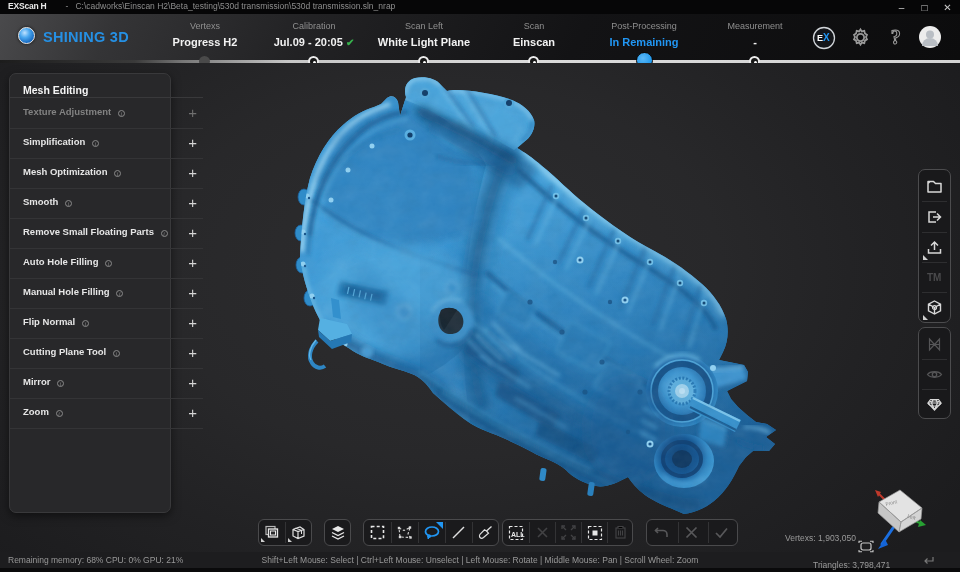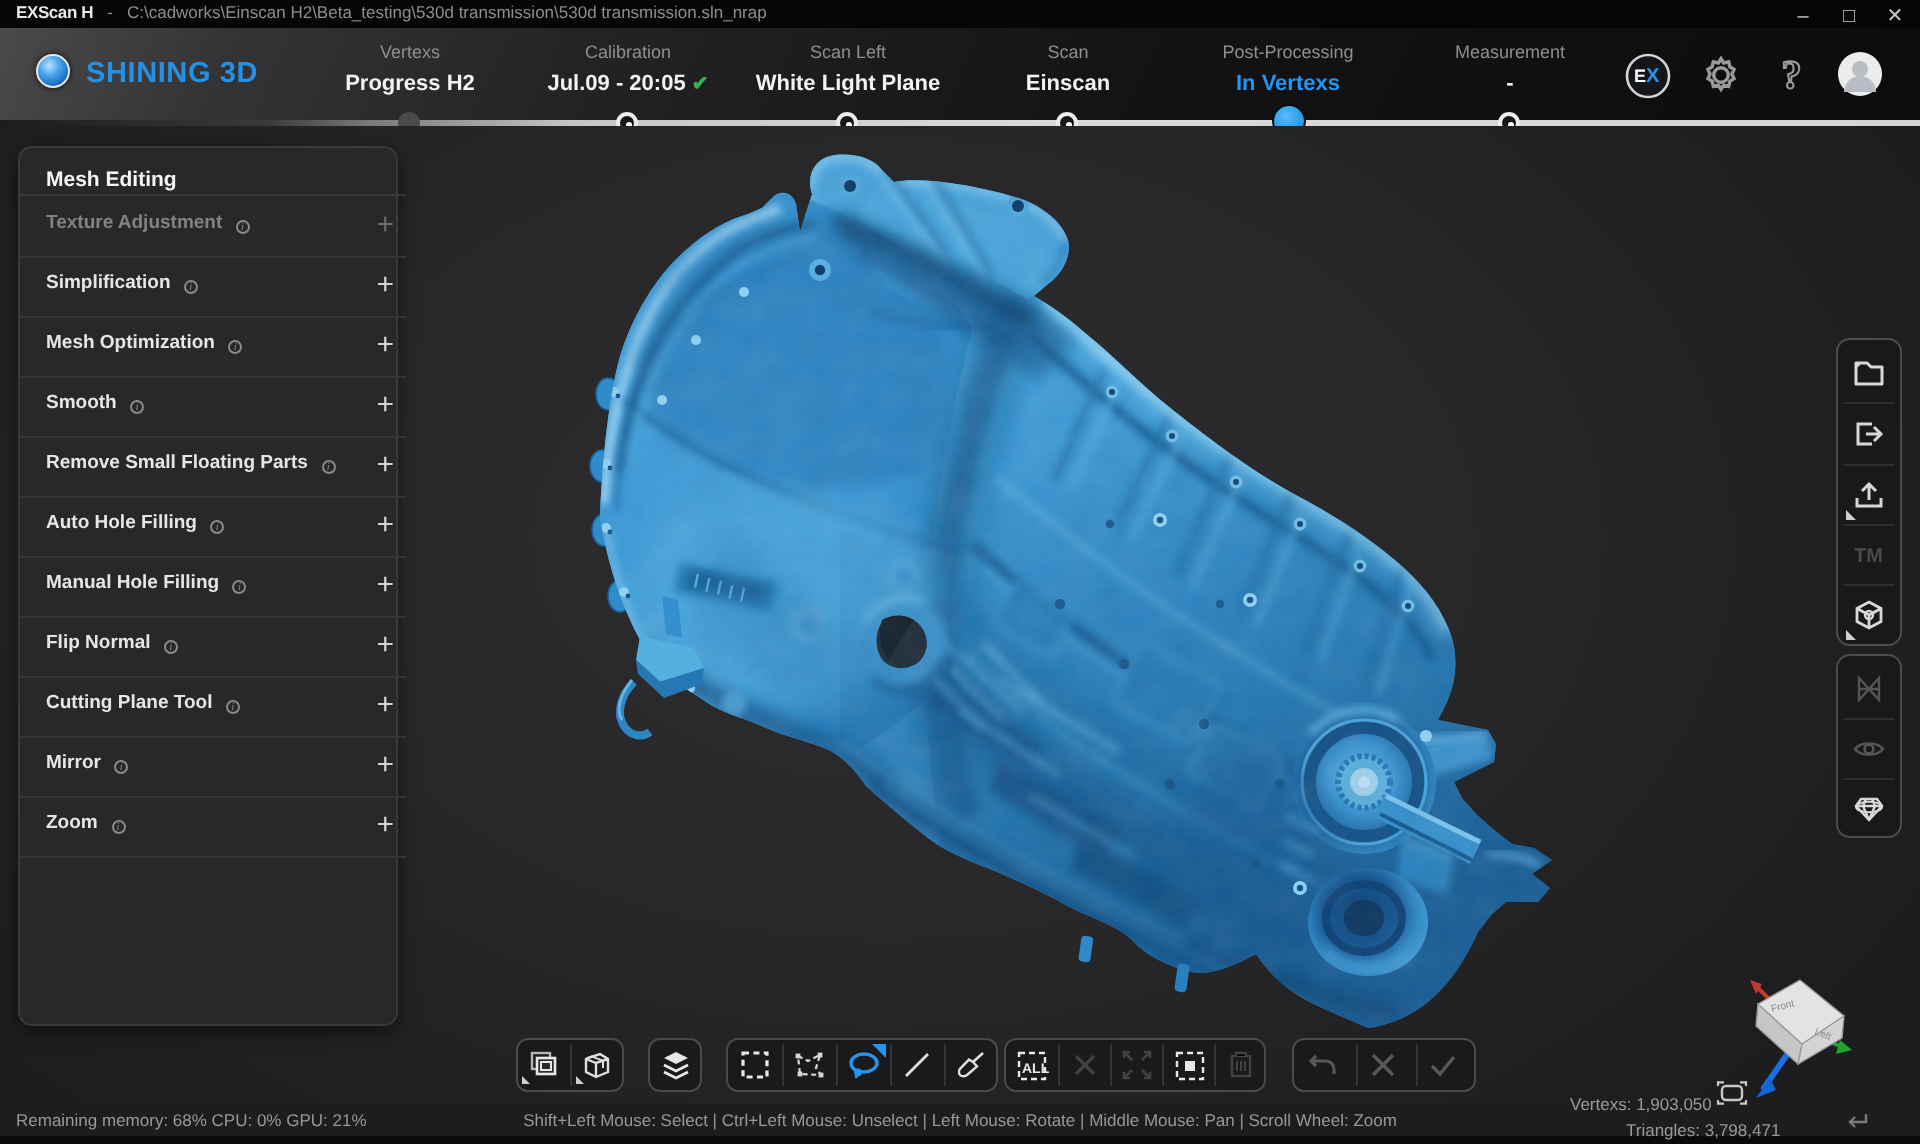--- a/index.html
+++ b/index.html
@@ -2,21 +2,21 @@
 <html><head>
 <meta charset="utf-8">
 <style>
 * { margin:0; padding:0; box-sizing:border-box; }
 html,body { width:960px; height:572px; overflow:hidden; }
 body { font-family:"Liberation Sans", sans-serif; background:#161618; position:relative; }
 .abs { position:absolute; }
 
 
 #titlebar { left:0; top:0; width:960px; height:14px; background:#060607; color:#8e8e8e; font-size:8.5px; line-height:13px; }
-#titlebar b { color:#e8e8e8; margin-left:8px; margin-right:7px; font-size:8.5px; letter-spacing:-0.2px; }
+#titlebar b { color:#e8e8e8; margin-left:8px; margin-right:19px; font-size:8.5px; letter-spacing:-0.2px; }
 
 
 #header { left:0; top:14px; width:960px; height:47px;
   background:linear-gradient(115deg, #4a4a4c 0%, #343436 12%, #222224 32%, #131315 60%, #0c0c0d 100%); }
 #logo { left:18px; top:27px; width:17px; height:17px; border-radius:50%;
   background:radial-gradient(circle at 38% 32%, #bfe2ff 0%, #4aa7ef 35%, #1668c0 75%, #0a3f84 100%);
   border:1.5px solid #e6e6e6; box-shadow:0 0 3px rgba(0,0,0,.8); }
 #logotext { left:43px; top:29px; font-size:14.5px; font-weight:bold; color:#2590e4; letter-spacing:0.3px; }
 .stepLbl { font-size:9px; color:#8f8f8f; text-align:center; width:120px; }
 .stepVal { font-size:11px; font-weight:bold; color:#f2f2f2; text-align:center; width:150px; }
@@ -39,25 +39,25 @@
 #dotblue { left:636px; top:52px; width:17px; height:17px; border-radius:50%;
   background:radial-gradient(circle at 40% 35%, #5cb9f7, #1e97ec 70%, #0d7dd2 100%); border:1px solid #0a0a0a; }
 
 
 #viewport { left:0; top:63px; width:960px; height:492px;
   background:radial-gradient(ellipse 620px 420px at 46% 42%, #2d2d2f 0%, #28282a 45%, #222224 70%, #1c1c1e 100%); }
 #statusband { left:0; top:552px; width:960px; height:16px; background:#1d1d1f; }
 #bottomstrip { left:0; top:568px; width:960px; height:4px; background:#0a0a0b; }
 #memtext { left:8px; top:555px; font-size:8.5px; color:#989898; }
 #hinttext { left:0; top:555px; width:960px; text-align:center; font-size:8.5px; color:#989898; }
-#verts { left:785px; top:547px; font-size:8.5px; color:#9a9a9a; }
+#verts { left:785px; top:533px; font-size:8.5px; color:#9a9a9a; }
 #tris  { left:813px; top:560px; font-size:8.5px; color:#9a9a9a; }
 
 
-#lpanel { left:9px; top:73px; width:190px; height:440px; background:#28282a;
+#lpanel { left:9px; top:73px; width:162px; height:440px; background:#28282a;
   border:1px solid #39393b; border-radius:7px; box-shadow:0 3px 10px rgba(0,0,0,.5);padding-left:25px; }
 #lpanel .hd { position:absolute; left:13px; top:10px; font-size:10.5px; font-weight:bold; color:#f5f5f5; }
 #lpanel .hdline { position:absolute; left:0px; top:23px; width:193px; height:1px; background:#39393b; }
 .row { position:absolute; left:13px; width:168px; height:30px; }
 .row .t { position:absolute; left:0; top:8px; font-size:9.5px; font-weight:bold; color:#e6e6e6; white-space:nowrap; }
 .row .t .ii { display:inline-block; width:7px; height:7px; border:1px solid #8a8a8a; border-radius:50%; color:#8a8a8a; font-size:5.5px; line-height:7px; text-align:center; font-style:italic; font-family:"Liberation Serif",serif; font-weight:normal; vertical-align:-1px; margin-left:4px; }
 .row .p { position:absolute; right:-6px; top:6px; font-size:15px; color:#d5d5d5; font-weight:normal; }
 .row .ln { position:absolute; left:-13px; top:30px; width:193px; height:1px; background:#343436; }
 .dim .t { color:#828282; }
 .dim .p { color:#6f6f6f; }
@@ -86,21 +86,21 @@
 
 <div class="abs stepLbl" style="left:145px;top:21px;">Vertexs</div>
 <div class="abs stepVal" style="left:130px;top:36px;">Progress H2</div>
 <div class="abs stepLbl" style="left:254px;top:21px;">Calibration</div>
 <div class="abs stepVal" style="left:239px;top:36px;">Jul.09 - 20:05 <span class="chk">✔</span></div>
 <div class="abs stepLbl" style="left:364px;top:21px;">Scan Left</div>
 <div class="abs stepVal" style="left:349px;top:36px;">White Light Plane</div>
 <div class="abs stepLbl" style="left:474px;top:21px;">Scan</div>
 <div class="abs stepVal" style="left:459px;top:36px;">Einscan</div>
 <div class="abs stepLbl" style="left:584px;top:21px;">Post-Processing</div>
-<div class="abs stepVal blue" style="left:569px;top:36px;">In Vertexs</div>
+<div class="abs stepVal blue" style="left:569px;top:36px;">In Remaining</div>
 <div class="abs stepLbl" style="left:695px;top:21px;">Measurement</div>
 <div class="abs stepVal" style="left:680px;top:36px;">-</div>
 
 <div class="abs" id="winbtns"><span>–</span><span>□</span><span>✕</span></div>
 
 <svg class="abs hicon" style="left:812px;" width="24" height="24" viewBox="0 0 24 24">
   <circle cx="12" cy="12" r="10.5" fill="#14161a" stroke="#d0d4d8" stroke-width="1.3"></circle>
   <text x="5" y="15" font-size="9" font-weight="bold" fill="#ffffff" font-family="Liberation Sans">E</text>
   <text x="11" y="15" font-size="10" font-weight="bold" fill="#2196f3" font-family="Liberation Sans">X</text>
 </svg>

